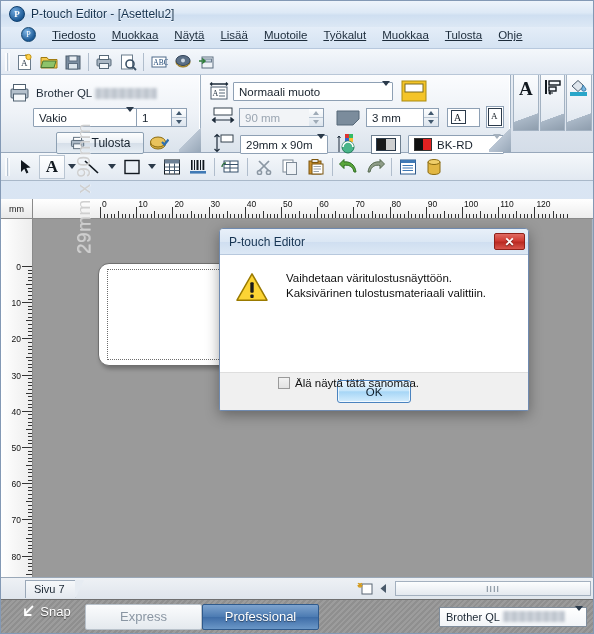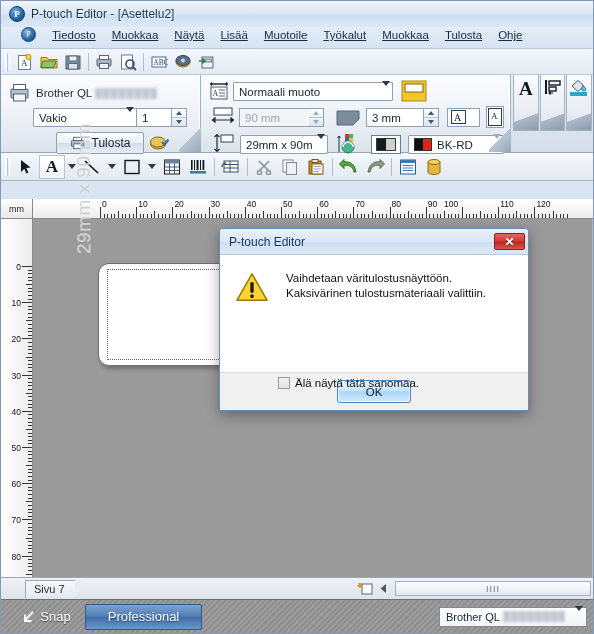--- a/index.html
+++ b/index.html
@@ -376,21 +376,21 @@
   .modebar {
     position: absolute; left: 0; right: 0; bottom: 0; height: 34px;
     background:
       repeating-linear-gradient(135deg, #9c9c9c 0 2px, #8f8f8f 2px 4px);
     border-top: 1px solid #6f6f6f;
     display: flex; align-items: center;
     padding: 0 6px;
   }
   .mode-snap {
     width: 78px; height: 26px;
-    display: flex; align-items: center; justify-content: center; gap: 5px;
+    display: flex; align-items: flex-start; justify-content: center; gap: 5px;
     color: #fff; font-size: 13px;
     text-shadow: 0 1px 1px rgba(0,0,0,.55);
   }
   .mode-btn {
     width: 117px; height: 26px;
     display: flex; align-items: center; justify-content: center;
     font-size: 13px; border-radius: 2px;
   }
   .mode-express {
     background: linear-gradient(#fbfcfd,#e4e9ee);
@@ -915,21 +915,21 @@
         <div class="rh-tick" style="left: 396.42px; height: 4px;"></div>
         <div class="rh-tick" style="left: 400.04px; height: 4px;"></div>
         <div class="rh-tick" style="left: 403.66px; height: 4px;"></div>
         <div class="rh-tick" style="left: 407.28px; height: 4px;"></div>
         <div class="rh-tick" style="left: 410.9px; height: 7px;"></div>
         <div class="rh-tick" style="left: 414.52px; height: 4px;"></div>
         <div class="rh-tick" style="left: 418.14px; height: 4px;"></div>
         <div class="rh-tick" style="left: 421.76px; height: 4px;"></div>
         <div class="rh-tick" style="left: 425.38px; height: 4px;"></div>
         <div class="rh-tick" style="left: 429px; height: 11px;"></div>
-        <div class="rh-lbl" style="left: 411px;">100</div>
+        <div class="rh-lbl" style="left: 431px;">100</div>
         <div class="rh-tick" style="left: 432.62px; height: 4px;"></div>
         <div class="rh-tick" style="left: 436.24px; height: 4px;"></div>
         <div class="rh-tick" style="left: 439.86px; height: 4px;"></div>
         <div class="rh-tick" style="left: 443.48px; height: 4px;"></div>
         <div class="rh-tick" style="left: 447.1px; height: 7px;"></div>
         <div class="rh-tick" style="left: 450.72px; height: 4px;"></div>
         <div class="rh-tick" style="left: 454.34px; height: 4px;"></div>
         <div class="rh-tick" style="left: 457.96px; height: 4px;"></div>
         <div class="rh-tick" style="left: 461.58px; height: 4px;"></div>
         <div class="rh-tick" style="left: 465.2px; height: 11px;"></div>
@@ -1112,20 +1112,23 @@
     </div>
   </div>
 
   <div class="modebar">
     <div class="mode-snap">
       <svg width="14" height="14" viewBox="0 0 14 14">
         <path d="M12 2 L4 10 M4 4.5 L4 11 L10.5 11" stroke="#ffffff" stroke-width="1.8" fill="none"></path>
       </svg>
       <span>Snap</span>
     </div>
+    <div class="mode-btn mode-express">
+      <span>Express</span>
+    </div>
     <div class="mode-btn mode-pro">
       <span>Professional</span>
     </div>
     <div class="printer-select">
       <span>Brother QL</span>
         <span class="blurbox"></span>
       <span style="margin-left:auto"><span class="arrow-dn"></span></span>
     </div>
   </div>
 

